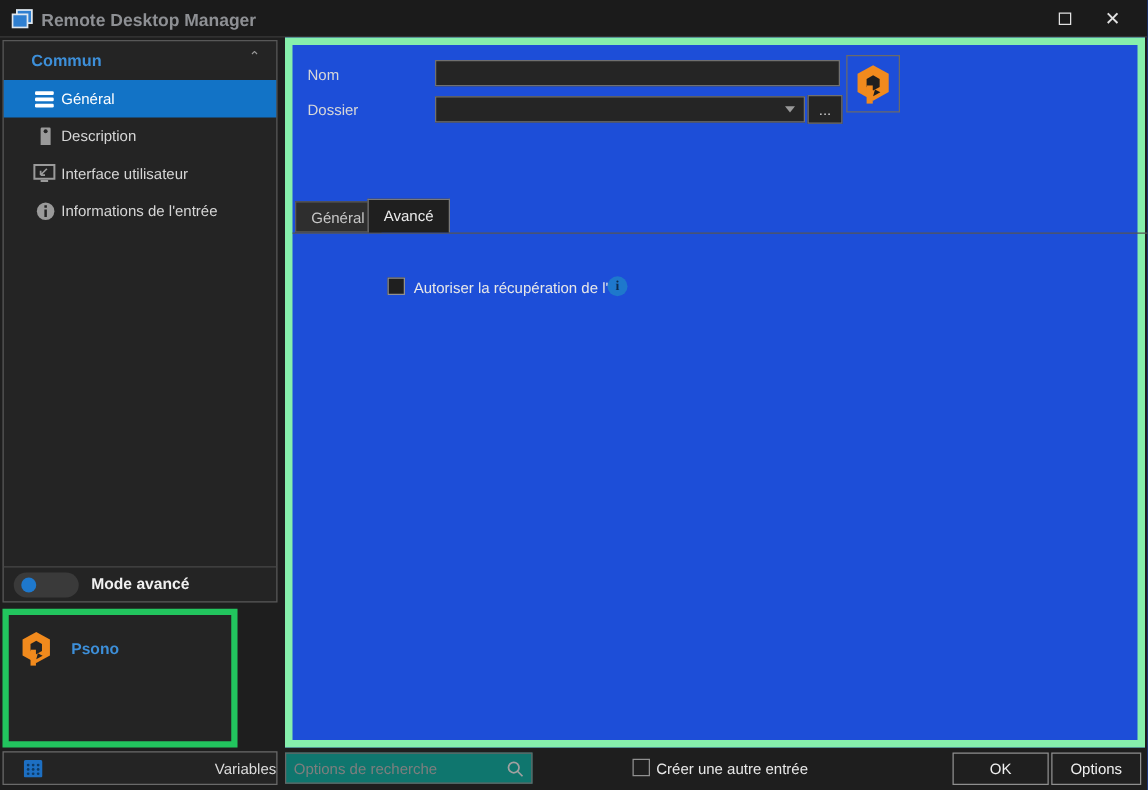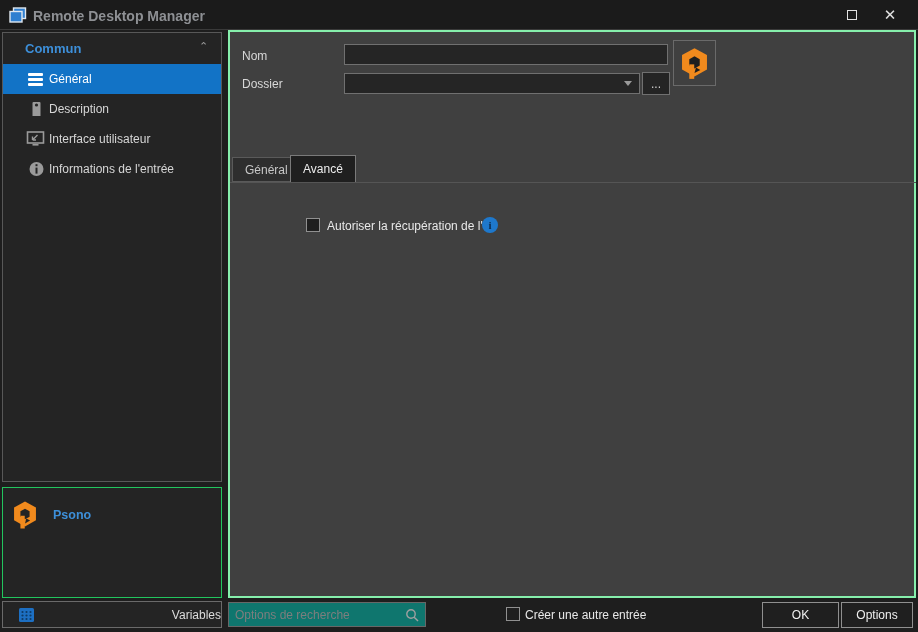--- a/index.html
+++ b/index.html
@@ -36,35 +36,35 @@
   .hamburger { margin-top:2px; }
   .hamburger div { width:15px; height:3px; background:#ffffff; margin-bottom:2px; border-radius:1px; }
   
   .toggle-row { position:absolute; left:0; bottom:0; width:100%; height:28px;
     border-top:1px solid #474747; }
   .toggle-pill { position:absolute; left:8px; top:4px; width:52px; height:20px; background:#3a3a3a; border-radius:10px; }
   .toggle-knob { position:absolute; left:6px; top:4px; width:12px; height:12px; border-radius:50%; background:#1e78cc; }
   .toggle-label { position:absolute; left:70px; top:6px; font-weight:bold; color:#f0f0f0; font-size:12.5px; }
 
   
-  .psono-panel { position:absolute; left:2px; top:487px; width:220px; height:111px;
-    background:#242424; border:1px solid #22c55e; }
+  .psono-panel { position:absolute; left:2px; top:487px; width:188px; height:111px;
+    background:#242424; border:5px solid #22c55e; }
   .psono-row { position:relative; height:40px; }
   .psono-row .p-icon { position:absolute; left:9px; top:13px; width:26px; height:28px; }
   .psono-row .p-label { position:absolute; left:50px; top:20px; color:#3d8fd9; font-weight:bold; font-size:12.5px; }
 
   
   .variables-btn { position:absolute; left:2px; top:601px; width:220px; height:27px;
     background:#242424; border:1px solid #6a6a6a; color:#dcdcdc; font-size:12px; cursor:default; }
   .variables-btn .v-icon { position:absolute; left:16px; top:6px; width:15px; height:14px; }
   .variables-btn .v-label { position:absolute; left:0; right:0; top:6px; text-align:right; }
 
   
   .main-panel { position:absolute; left:228px; top:30px; width:688px; height:568px;
-    background:#404040; border:2px solid #86efac; }
+    background:#1d4ed8; border:6px solid #86efac; }
   .field-label { position:absolute; left:12px; color:#d8d8d8; }
   .lbl-nom { top:17px; }
   .lbl-dossier { top:45px; }
   .txt-input { position:absolute; background:#252525; border:1px solid #707070; color:#e8e8e8;
     font-family:"Liberation Sans", sans-serif; font-size:12px; padding:0 5px; outline:none; }
   .nom-input { left:114px; top:12px; width:324px; height:21px; }
   .combo { left:114px; top:41px; width:296px; height:21px; }
   .combo-arrow { position:absolute; left:394px; top:49px; width:0; height:0;
     border-left:4px solid transparent; border-right:4px solid transparent; border-top:5px solid #9a9a9a; }
   .browse-btn { position:absolute; left:412px; top:40px; width:28px; height:23px;
@@ -155,20 +155,26 @@
 
   <div class="side-item">
     <svg class="s-icon" viewBox="0 0 16 16">
       <circle cx="8" cy="8" r="7" fill="#9a9a9a"></circle>
       <rect x="7" y="3.2" width="2" height="2" fill="#242424"></rect>
       <rect x="7" y="6.6" width="2" height="6" fill="#242424"></rect>
     </svg>
     <span class="s-label">Informations de l'entrée</span>
   </div>
 
+  <div class="toggle-row">
+    <div class="toggle-pill">
+      <div class="toggle-knob"></div>
+    </div>
+    <span class="toggle-label">Mode avancé</span>
+  </div>
 </div>
 
 <div class="psono-panel">
   <div class="psono-row">
     <svg class="p-icon" viewBox="0 0 100 110">
       <path d="M50 2 L93 26 V76 L50 100 L7 76 V26 Z" fill="#f18a1d"></path>
       <path d="M50 30 L68 40 V62 L50 72 L32 62 V40 Z" fill="#242424"></path>
       <rect x="32" y="58" width="17" height="50" fill="#f18a1d"></rect>
       <path d="M52 72 L93 76 L50 100 L49 108 L32 108 L32 95 Z" fill="#242424" opacity="0"></path>
       <path d="M55 69 L70 77 L50 88 Z" fill="#242424"></path>

